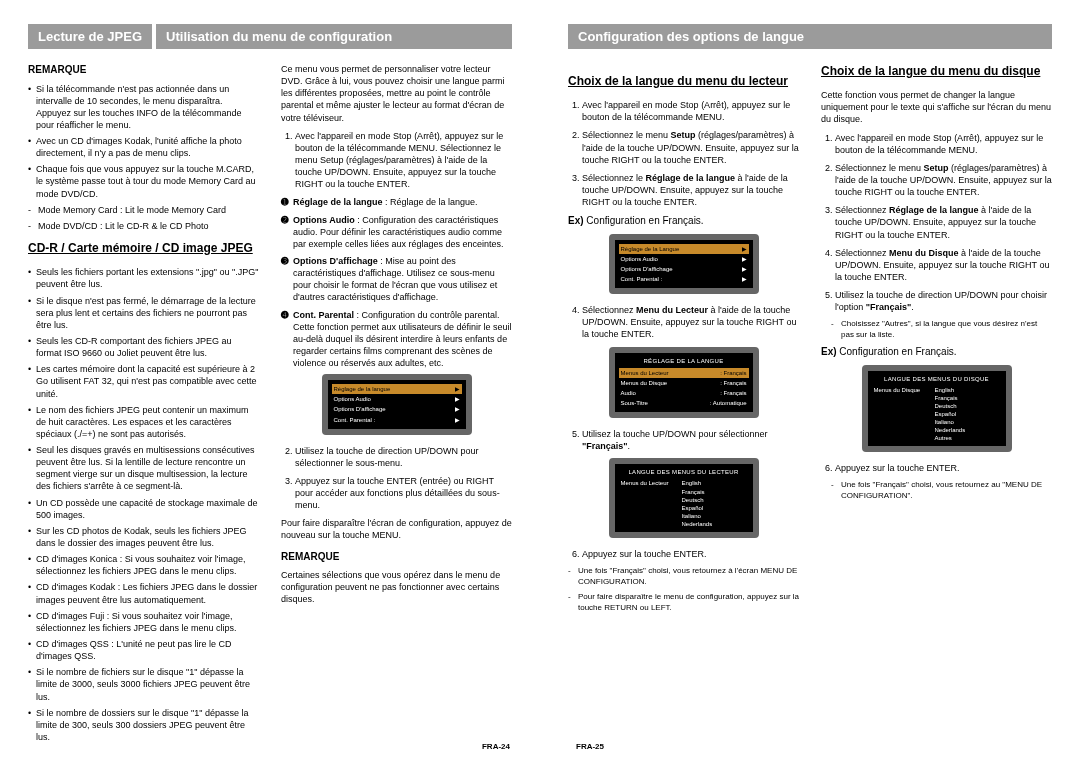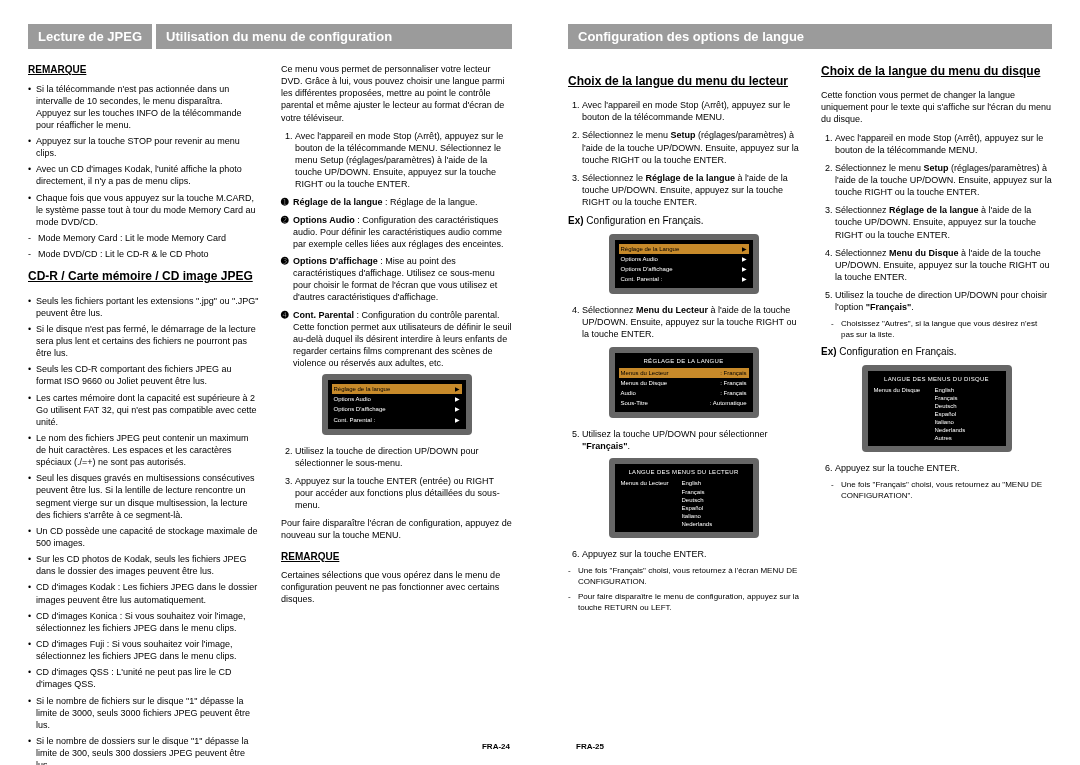--- a/index.html
+++ b/index.html
@@ -42,21 +42,21 @@
     display: flex;
     gap: 22px;
   }
   .col {
     width: 50%;
     font-size: 9px;
     line-height: 1.35;
   }
   .col p { margin-bottom: 6px; }
   .col .sub { margin-bottom: 10px; font-size: 12px; text-decoration: underline; font-weight: bold; }
-  .col .remark { font-size: 10px; font-weight: bold; text-decoration: underline; margin-bottom: 6px; }
+  .col .remark { font-size: 10px; font-weight: bold; margin-bottom: 6px; }
   .col ul { list-style: none; padding-left: 0; }
   .col ul li { position: relative; padding-left: 8px; margin-bottom: 4px; }
   .col ul li::before { content: "•"; position: absolute; left: 0; }
   .col ol { list-style: decimal; padding-left: 14px; }
   .col ol li { margin-bottom: 6px; }
   .col .dash { padding-left: 10px; position: relative; margin-bottom:4px;}
   .col .dash::before { content: "-"; position: absolute; left: 0; }
   .col .circ { padding-left: 12px; position: relative; margin-bottom: 5px; }
   .col .circ .cnum { position: absolute; left: 0; font-weight: bold; }
   .bold { font-weight: bold; }
@@ -88,38 +88,37 @@
     <div class="tab">Lecture de JPEG</div>
     <div class="sep"></div>
     <div class="tab wide">Utilisation du menu de configuration</div>
   </div>
   <div class="cols">
 
     <div class="col">
       <p class="remark">REMARQUE</p>
       <ul>
         <li>Si la télécommande n'est pas actionnée dans un intervalle de 10 secondes, le menu disparaîtra. Appuyez sur les touches INFO de la télécommande pour réafficher le menu.</li>
-        <li>Appuyez sur la touche STOP pour revenir au menu clips.</li>
         <li>Avec un CD d'images Kodak, l'unité affiche la photo directement, il n'y a pas de menu clips.</li>
         <li>Chaque fois que vous appuyez sur la touche M.CARD, le système passe tout à tour du mode Memory Card au mode DVD/CD.</li>
       </ul>
       <p class="dash">Mode Memory Card : Lit le mode Memory Card</p>
       <p class="dash">Mode DVD/CD : Lit le CD-R &amp; le CD Photo</p>
       <p class="sub" style="margin-top:8px">CD-R / Carte mémoire / CD image JPEG</p>
       <ul>
         <li>Seuls les fichiers portant les extensions ".jpg" ou ".JPG" peuvent être lus.</li>
         <li>Si le disque n'est pas fermé, le démarrage de la lecture sera plus lent et certains des fichiers ne pourront pas être lus.</li>
         <li>Seuls les CD-R comportant des fichiers JPEG au format ISO 9660 ou Joliet peuvent être lus.</li>
         <li>Les cartes mémoire dont la capacité est supérieure à 2 Go utilisent FAT 32, qui n'est pas compatible avec cette unité.</li>
         <li>Le nom des fichiers JPEG peut contenir un maximum de huit caractères. Les espaces et les caractères spéciaux (./=+) ne sont pas autorisés.</li>
         <li>Seul les disques gravés en multisessions consécutives peuvent être lus. Si la lentille de lecture rencontre un segment vierge sur un disque multisession, la lecture des fichiers s'arrête à ce segment-là.</li>
         <li>Un CD possède une capacité de stockage maximale de 500 images.</li>
         <li>Sur les CD photos de Kodak, seuls les fichiers JPEG dans le dossier des images peuvent être lus.</li>
+        <li>CD d'images Konica : Si vous souhaitez voir l'image, sélectionnez les fichiers JPEG dans le menu clips.</li>
         <li>CD d'images  Kodak : Les fichiers JPEG dans le dossier images peuvent être lus automatiquement.</li>
-        <li>CD d'images Konica : Si vous souhaitez voir l'image, sélectionnez les fichiers JPEG dans le menu clips.</li>
         <li>CD d'images Fuji : Si vous souhaitez voir l'image, sélectionnez les fichiers JPEG dans le menu clips.</li>
         <li>CD d'images QSS : L'unité ne peut pas lire le CD d'images QSS.</li>
         <li>Si le nombre de fichiers sur le disque "1" dépasse la limite de 3000, seuls 3000 fichiers JPEG peuvent être lus.</li>
         <li>Si le nombre de dossiers sur le disque "1" dépasse la limite de 300, seuls 300 dossiers JPEG peuvent être lus.</li>
       </ul>
     </div>
 
     <div class="col">
       <p>Ce menu vous permet de personnaliser votre lecteur DVD. Grâce à lui, vous pouvez choisir une langue parmi les différentes proposées, mettre au point le contrôle parental et même ajuster le lecteur au format d'écran de votre téléviseur.</p>
       <ol start="1">

